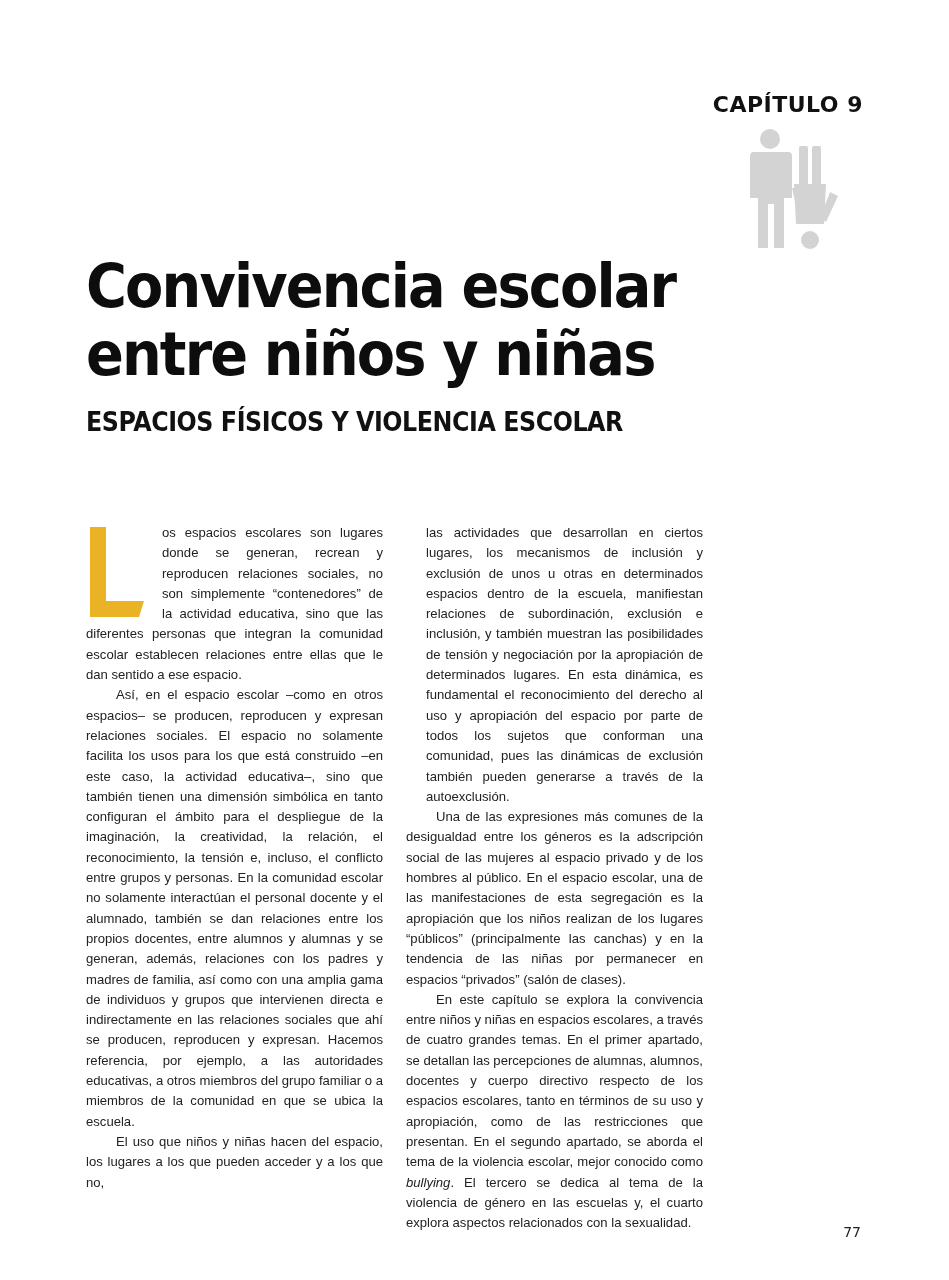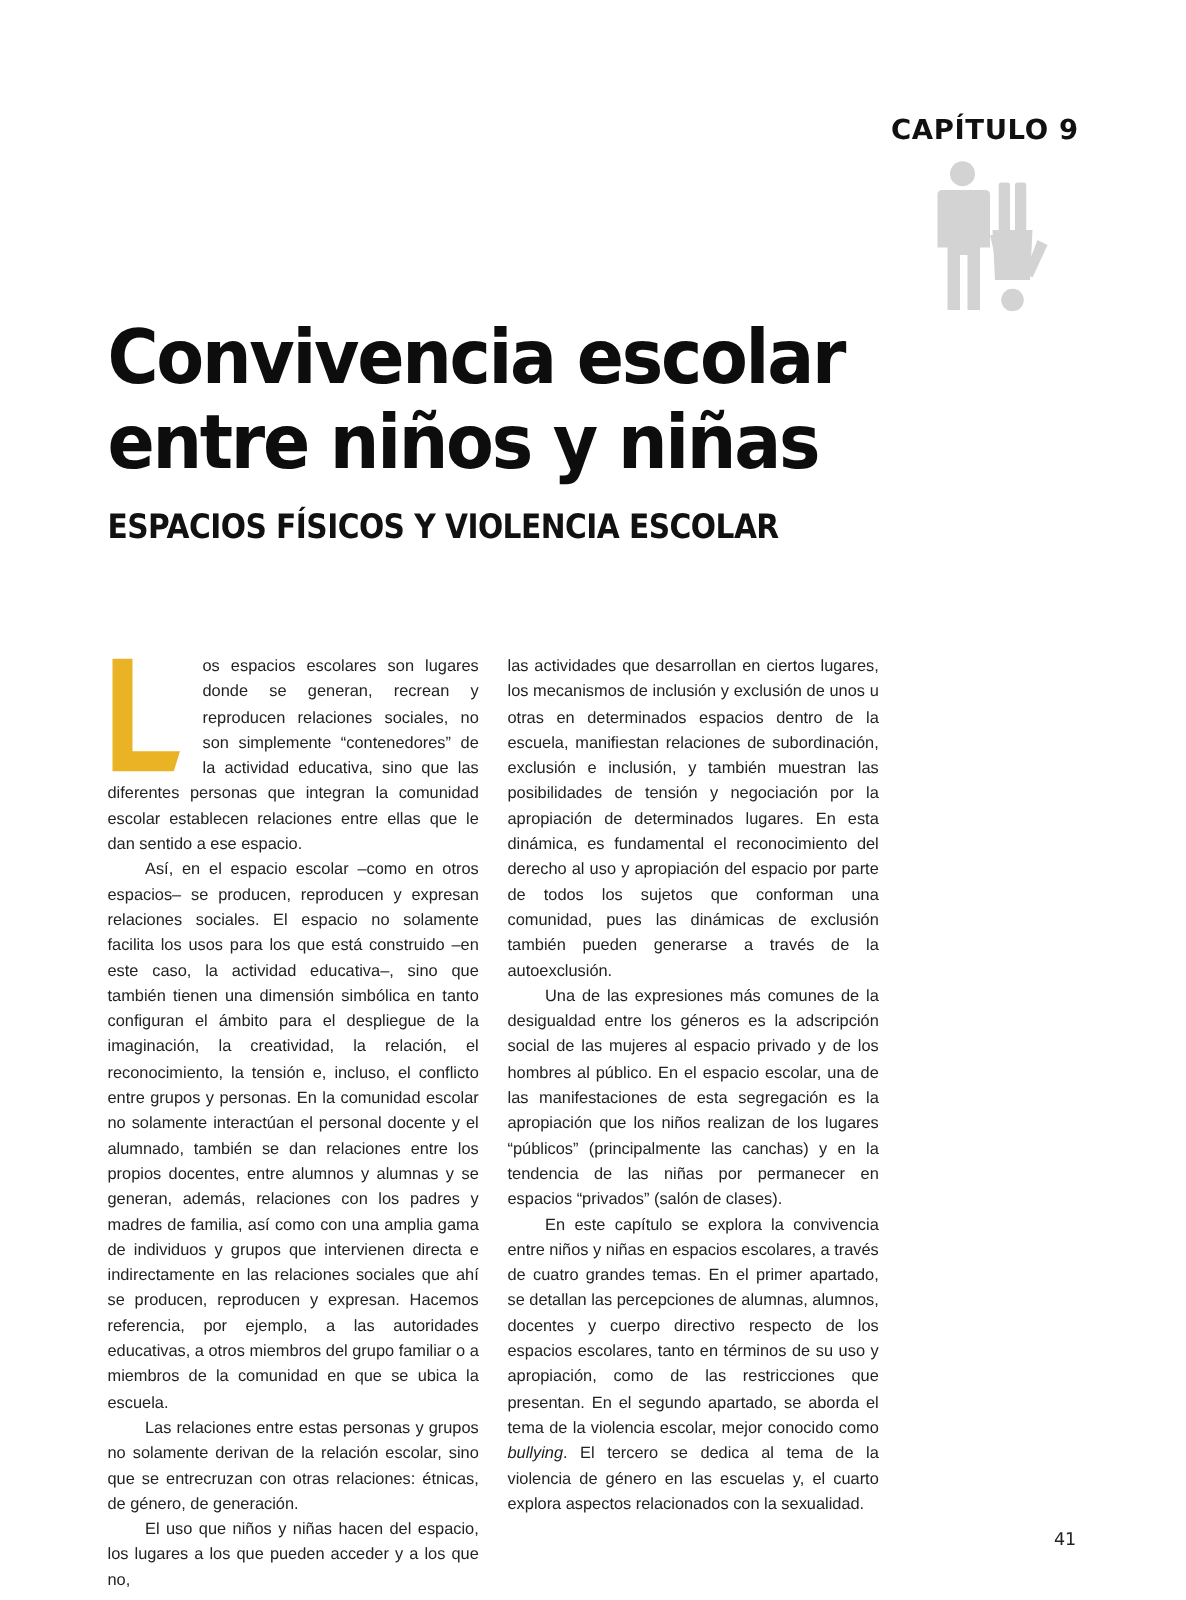--- a/index.html
+++ b/index.html
@@ -11,21 +11,21 @@
 
   .title { position: absolute; left: 86px; top: 252px; margin: 0; font-family: "DejaVu Sans", sans-serif; font-weight: bold; font-size: 60px; line-height: 68px; letter-spacing: -2px; color: #0d0d0d; transform: scaleX(0.93); transform-origin: left top; white-space: nowrap; }
 
   .subtitle { position: absolute; left: 86px; top: 405px; margin: 0; font-family: "DejaVu Sans", sans-serif; font-weight: bold; font-size: 27px; line-height: 34px; letter-spacing: -0.5px; color: #111; transform: scaleX(0.88); transform-origin: left top; white-space: nowrap; }
 
   .column { position: absolute; top: 523px; width: 297px; font-family: Liberation Sans, sans-serif; font-size: 13.1px; line-height: 20.3px; color: #222; text-align: justify; hyphens: manual; }
   .col-left { left: 86px; }
   .col-right { left: 406px; }
   .column p { margin: 0; text-indent: 30px; }
   .column p.first { text-indent: 0; }
-  .column p.cont { text-indent: 0; }
+  .column p.cont { text-indent: 0; margin-left: 20px; }
 
   .dropcap { float: left; width: 58px; height: 94px; margin: 2px 18px 0 0; position: relative; }
   .dropcap svg { display: block; }
 
   .page-number { position: absolute; right: 88px; top: 1224px; font-family: "DejaVu Sans", sans-serif; font-size: 14px; color: #222; }
 </style>
 </head>
 <body>
 
 <div class="chapter-label">CAPÍTULO 9</div>
@@ -56,25 +56,24 @@
 
 <div class="column col-left">
   <p class="first">
     <span class="dropcap">
       <svg width="58" height="94" viewBox="0 0 58 94">
         <path d="M4 2 H20 V76 H58 L53 92 H4 Z" fill="#e9b325"></path>
       </svg>
     </span><span>os espacios escolares son lugares donde se generan, recrean y reproducen relaciones sociales, no son simplemente “contenedores” de la actividad educativa, sino que las diferentes personas que integran la comunidad escolar establecen relaciones entre ellas que le dan sentido a ese espacio.</span>
   </p>
   <p>Así, en el espacio escolar –como en otros espacios– se producen, reproducen y expresan relaciones sociales. El espacio no solamente facilita los usos para los que está construido –en este caso, la actividad educativa–, sino que también tienen una dimensión simbólica en tanto configuran el ámbito para el despliegue de la imaginación, la creatividad, la relación, el reconocimiento, la tensión e, incluso, el conflicto entre grupos y personas. En la comunidad escolar no solamente interactúan el personal docente y el alumnado, también se dan relaciones entre los propios docentes, entre alumnos y alumnas y se generan, además, relaciones con los padres y madres de familia, así como con una amplia gama de individuos y grupos que intervienen directa e indirectamente en las relaciones sociales que ahí se producen, reproducen y expresan. Hacemos referencia, por ejemplo, a las autoridades educativas, a otros miembros del grupo familiar o a miembros de la comunidad en que se ubica la escuela.</p>
-  <p>Las relaciones entre estas personas y grupos no solamente derivan de la relación escolar, sino que se entrecruzan con otras relaciones: étnicas, de género, de generación.</p>
   <p style="text-align-last: justify;">El uso que niños y niñas hacen del espacio, los lugares a los que pueden acceder y a los que no,</p>
 </div>
 
 <div class="column col-right">
   <p class="cont">las actividades que desarrollan en ciertos lugares, los mecanismos de inclusión y exclusión de unos u otras en determinados espacios dentro de la escuela, manifiestan relaciones de subordinación, exclusión e inclusión, y también muestran las posibilidades de tensión y negociación por la apropiación de determinados lugares. En esta dinámica, es fundamental el reconocimiento del derecho al uso y apropiación del espacio por parte de todos los sujetos que conforman una comunidad, pues las dinámicas de exclusión también pueden generarse a través de la autoexclusión.</p>
   <p>Una de las expresiones más comunes de la desigualdad entre los géneros es la adscripción social de las mujeres al espacio privado y de los hombres al público. En el espacio escolar, una de las manifestaciones de esta segregación es la apropiación que los niños realizan de los lugares “públicos” (principalmente las canchas) y en la tendencia de las niñas por permanecer en espacios “privados” (salón de clases).</p>
   <p>
     <span>En este capítulo se explora la convivencia entre niños y niñas en espacios escolares, a través de cuatro grandes temas. En el primer apartado, se detallan las percepciones de alumnas, alumnos, docentes y cuerpo directivo respecto de los espacios escolares, tanto en términos de su uso y apropiación, como de las restricciones que presentan. En el segundo apartado, se aborda el tema de la violencia escolar, mejor conocido como </span><em>bullying</em><span>. El tercero se dedica al tema de la violencia de género en las escuelas y, el cuarto explora aspectos relacionados con la sexualidad.</span>
   </p>
 </div>
 
-<div class="page-number">41</div>
+<div class="page-number">77</div>
 
 </body></html>

